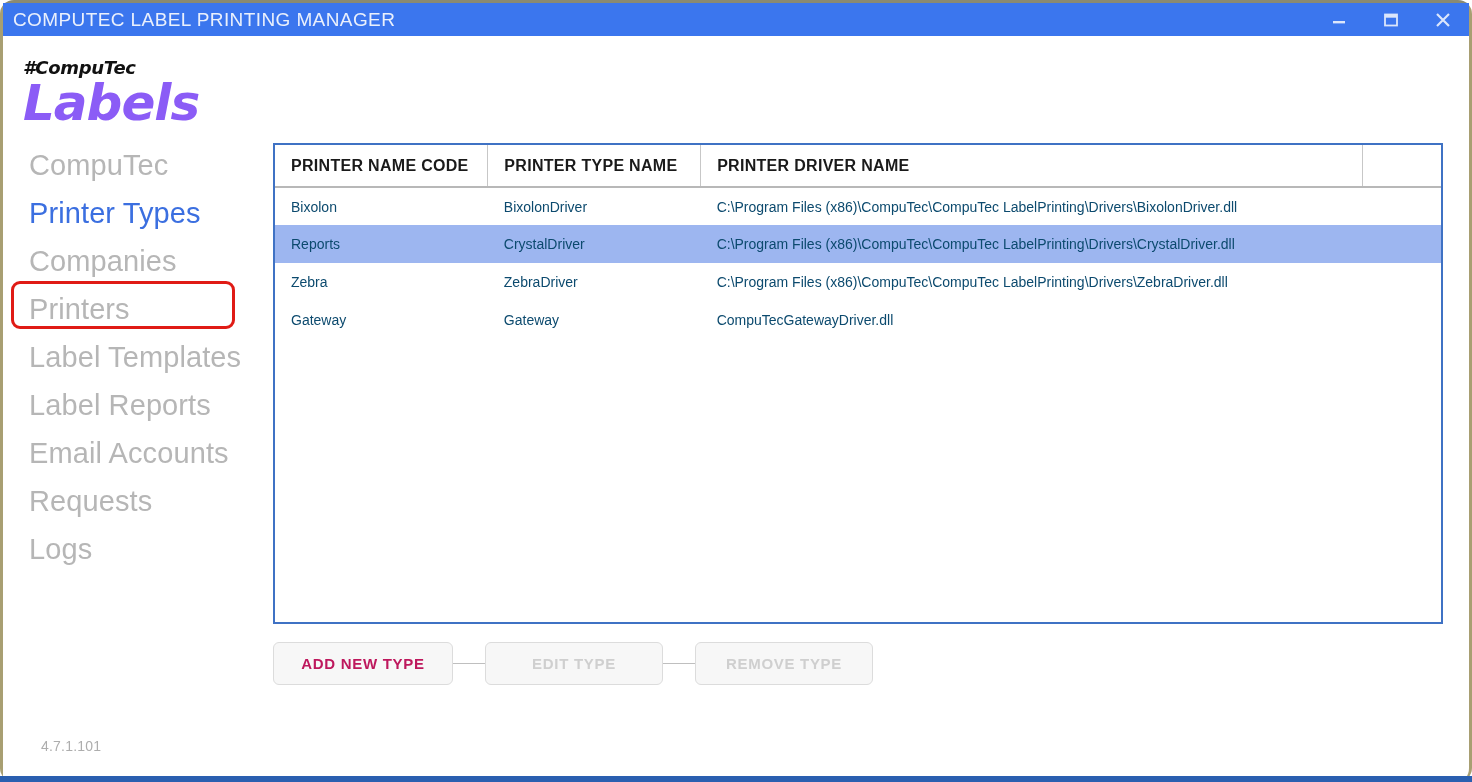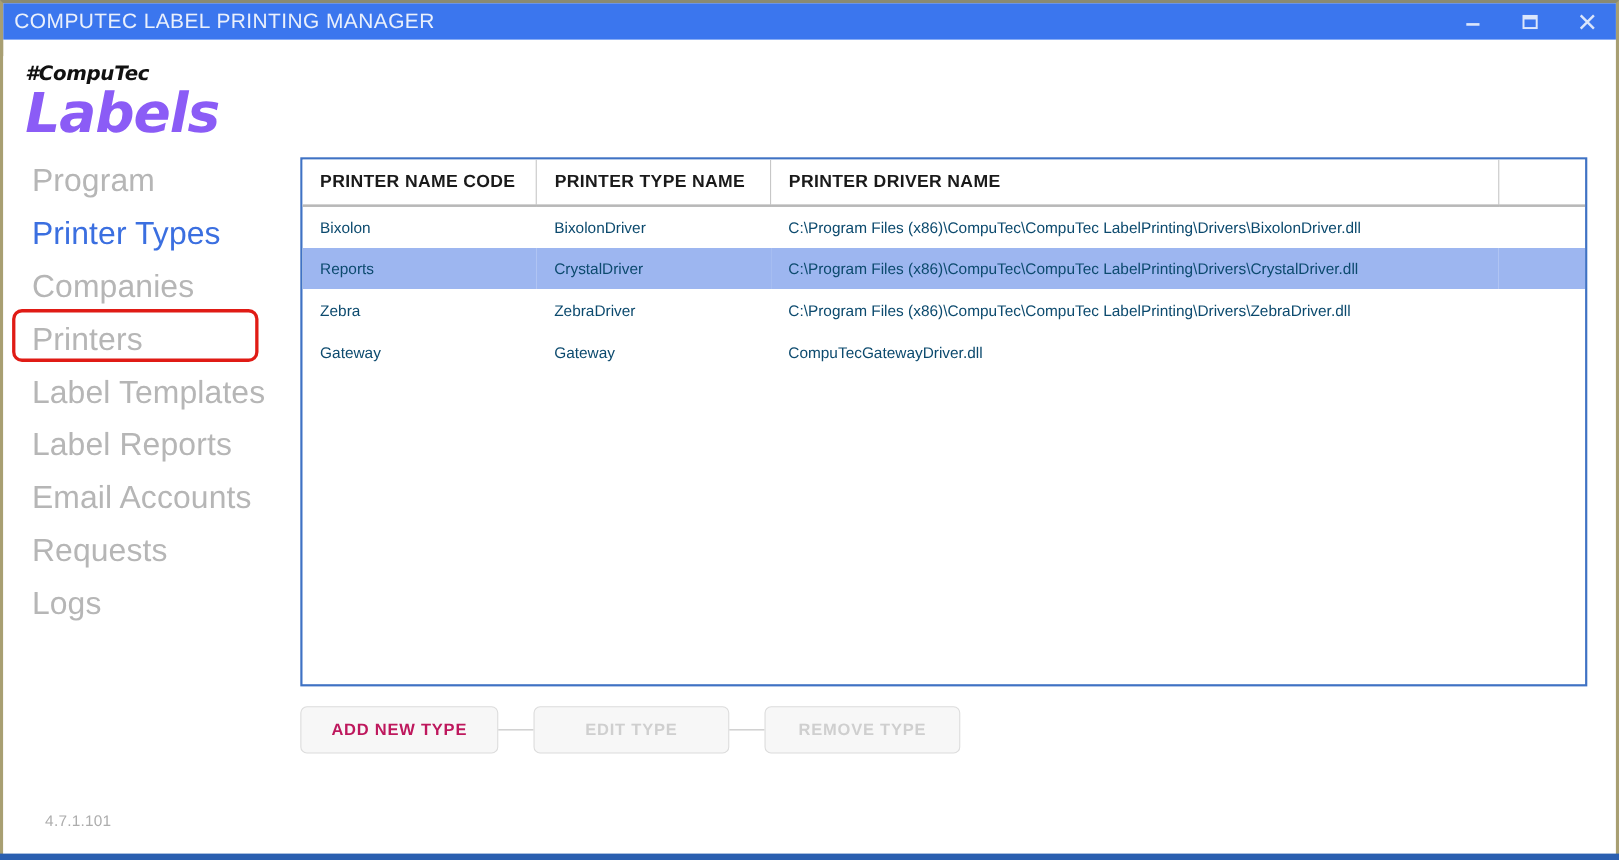--- a/index.html
+++ b/index.html
@@ -14,20 +14,21 @@
 
   #app-window {
     position: relative;
     width: 1472px;
     height: 782px;
     background: #ffffff;
     border-top: 3px solid #8a8a72;
     border-left: 3px solid #a89f72;
     border-right: 3px solid #a89f72;
     border-bottom: 0;
+    border-radius: 14px;
   }
 
   
   #title-bar {
     position: absolute;
     left: 0; top: 0;
     width: 1466px;
     height: 33px;
     background: #3b76ee;
     display: flex;
@@ -271,21 +272,21 @@
 
     <div id="sidebar">
 
       <div id="brand">
         <div id="brand-top">#CompuTec</div>
         <div id="brand-main">Labels</div>
       </div>
 
       <div id="nav-list">
         <div class="nav-item">
-          <span>Program</span>
+          <span>CompuTec</span>
         </div>
         <div class="nav-item active">
           <span>Printer Types</span>
         </div>
         <div class="nav-item">
           <span>Companies</span>
         </div>
         <div class="nav-item">
           <span>Printers</span>
         </div>

